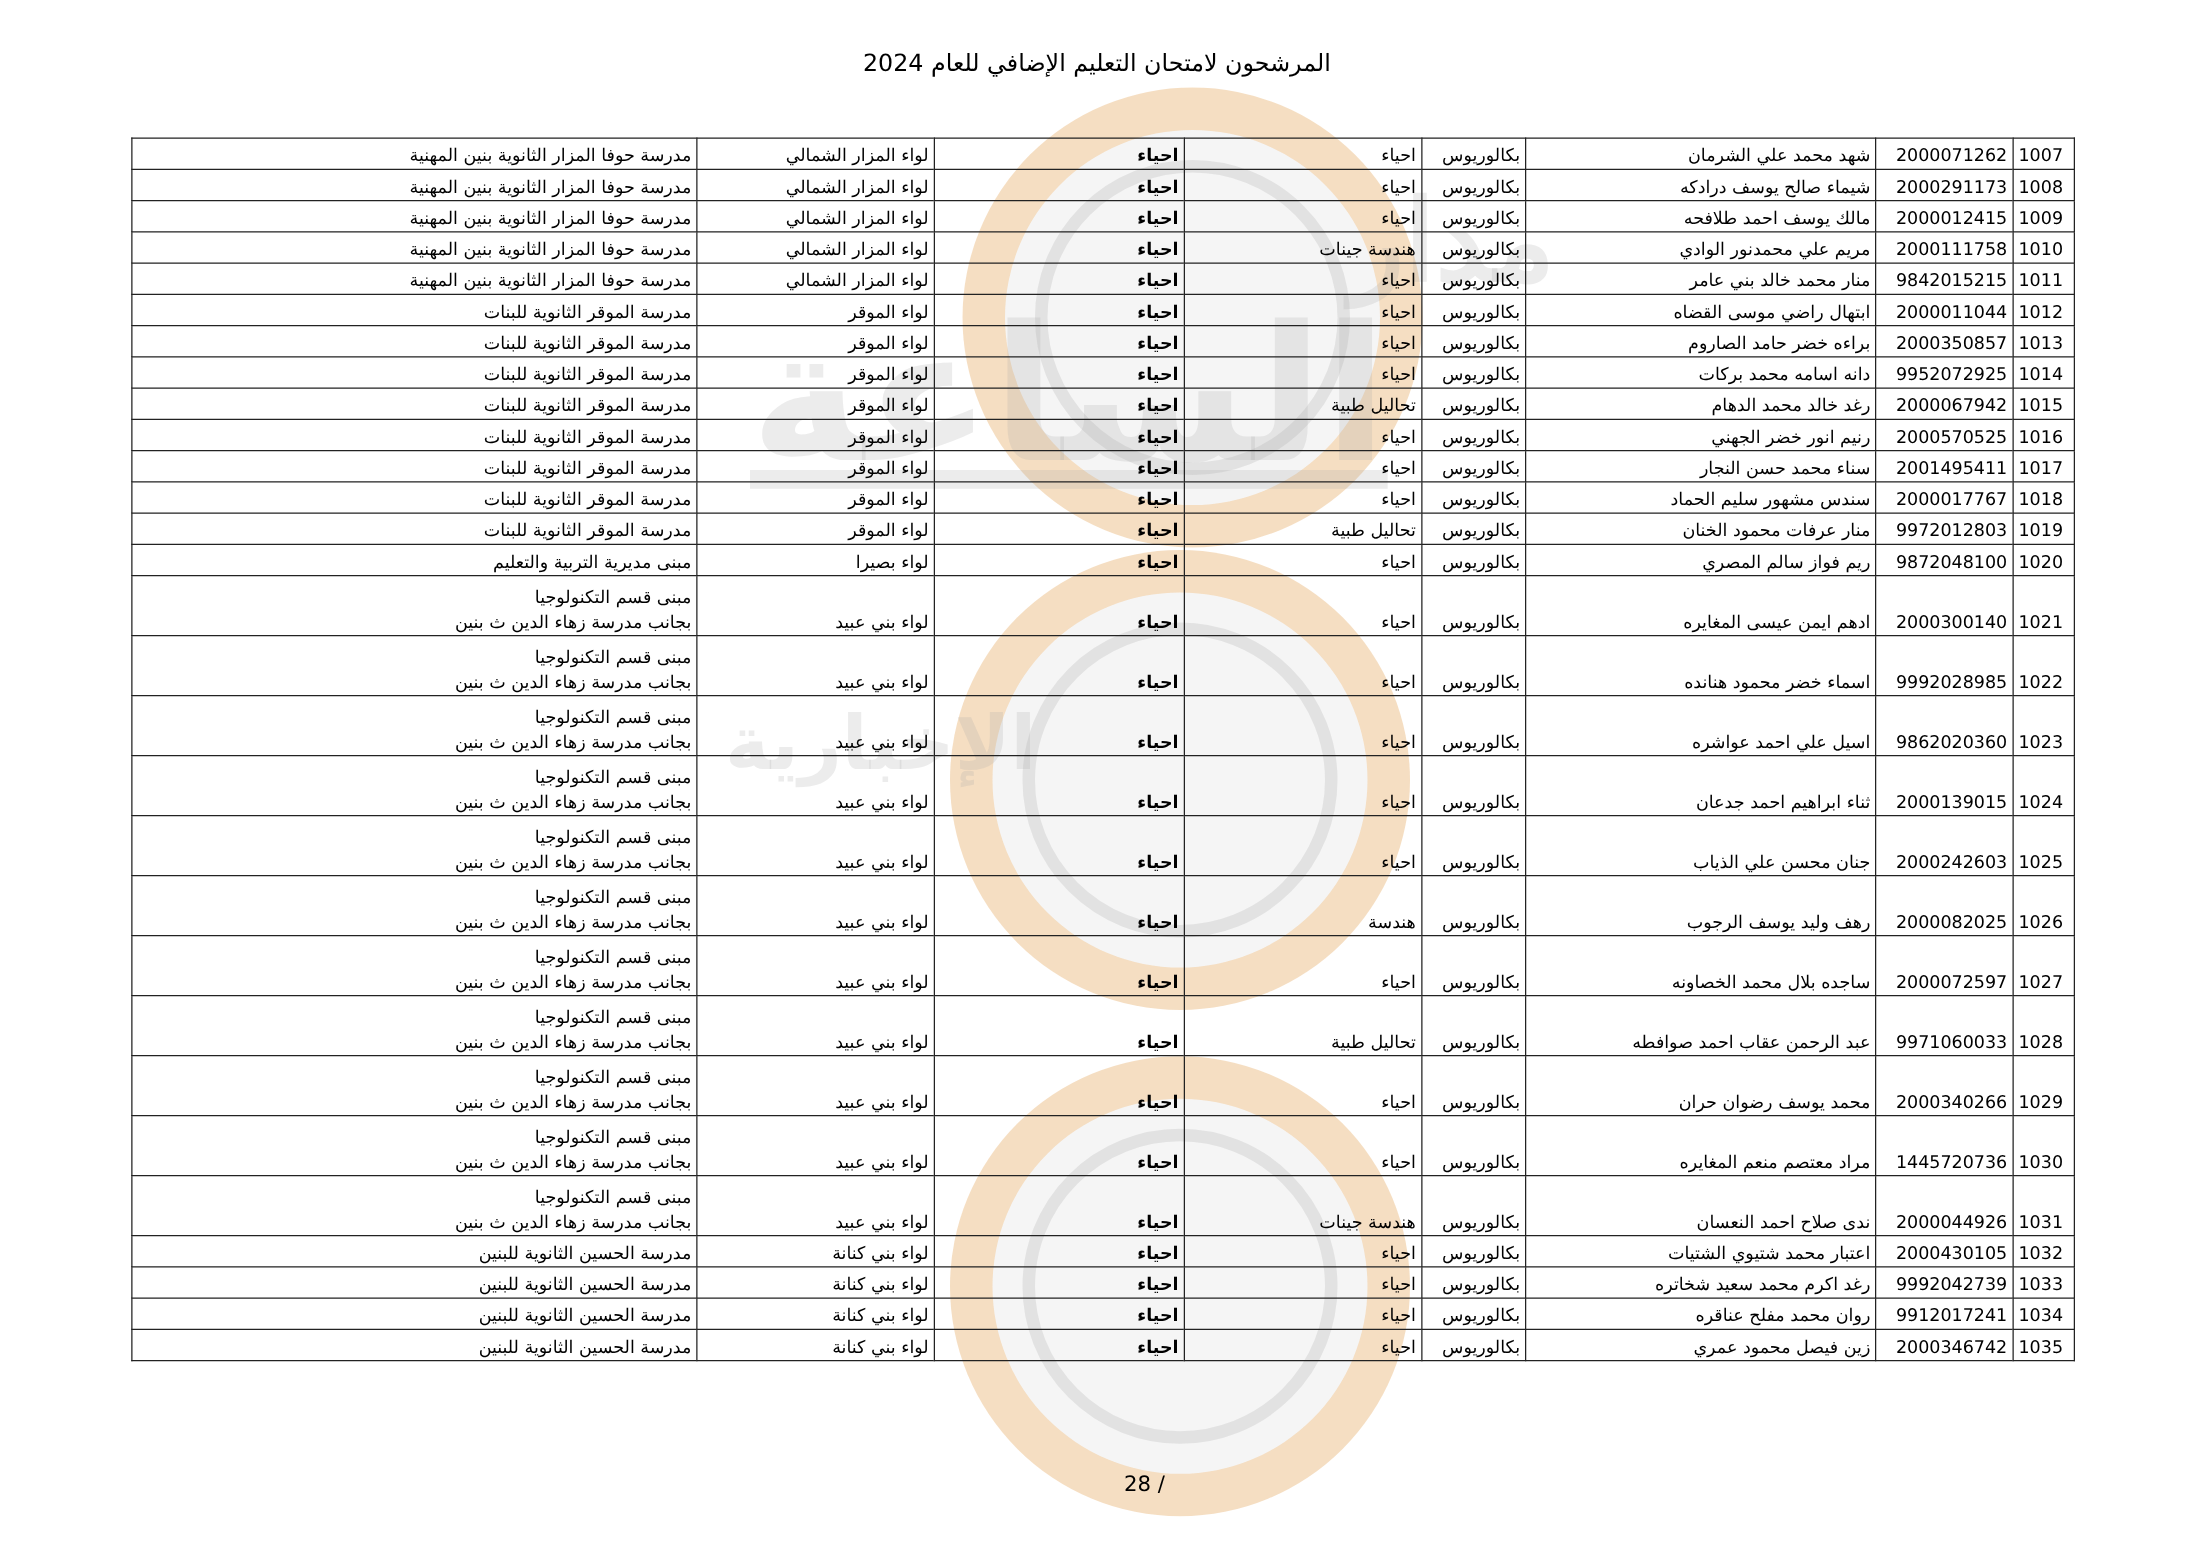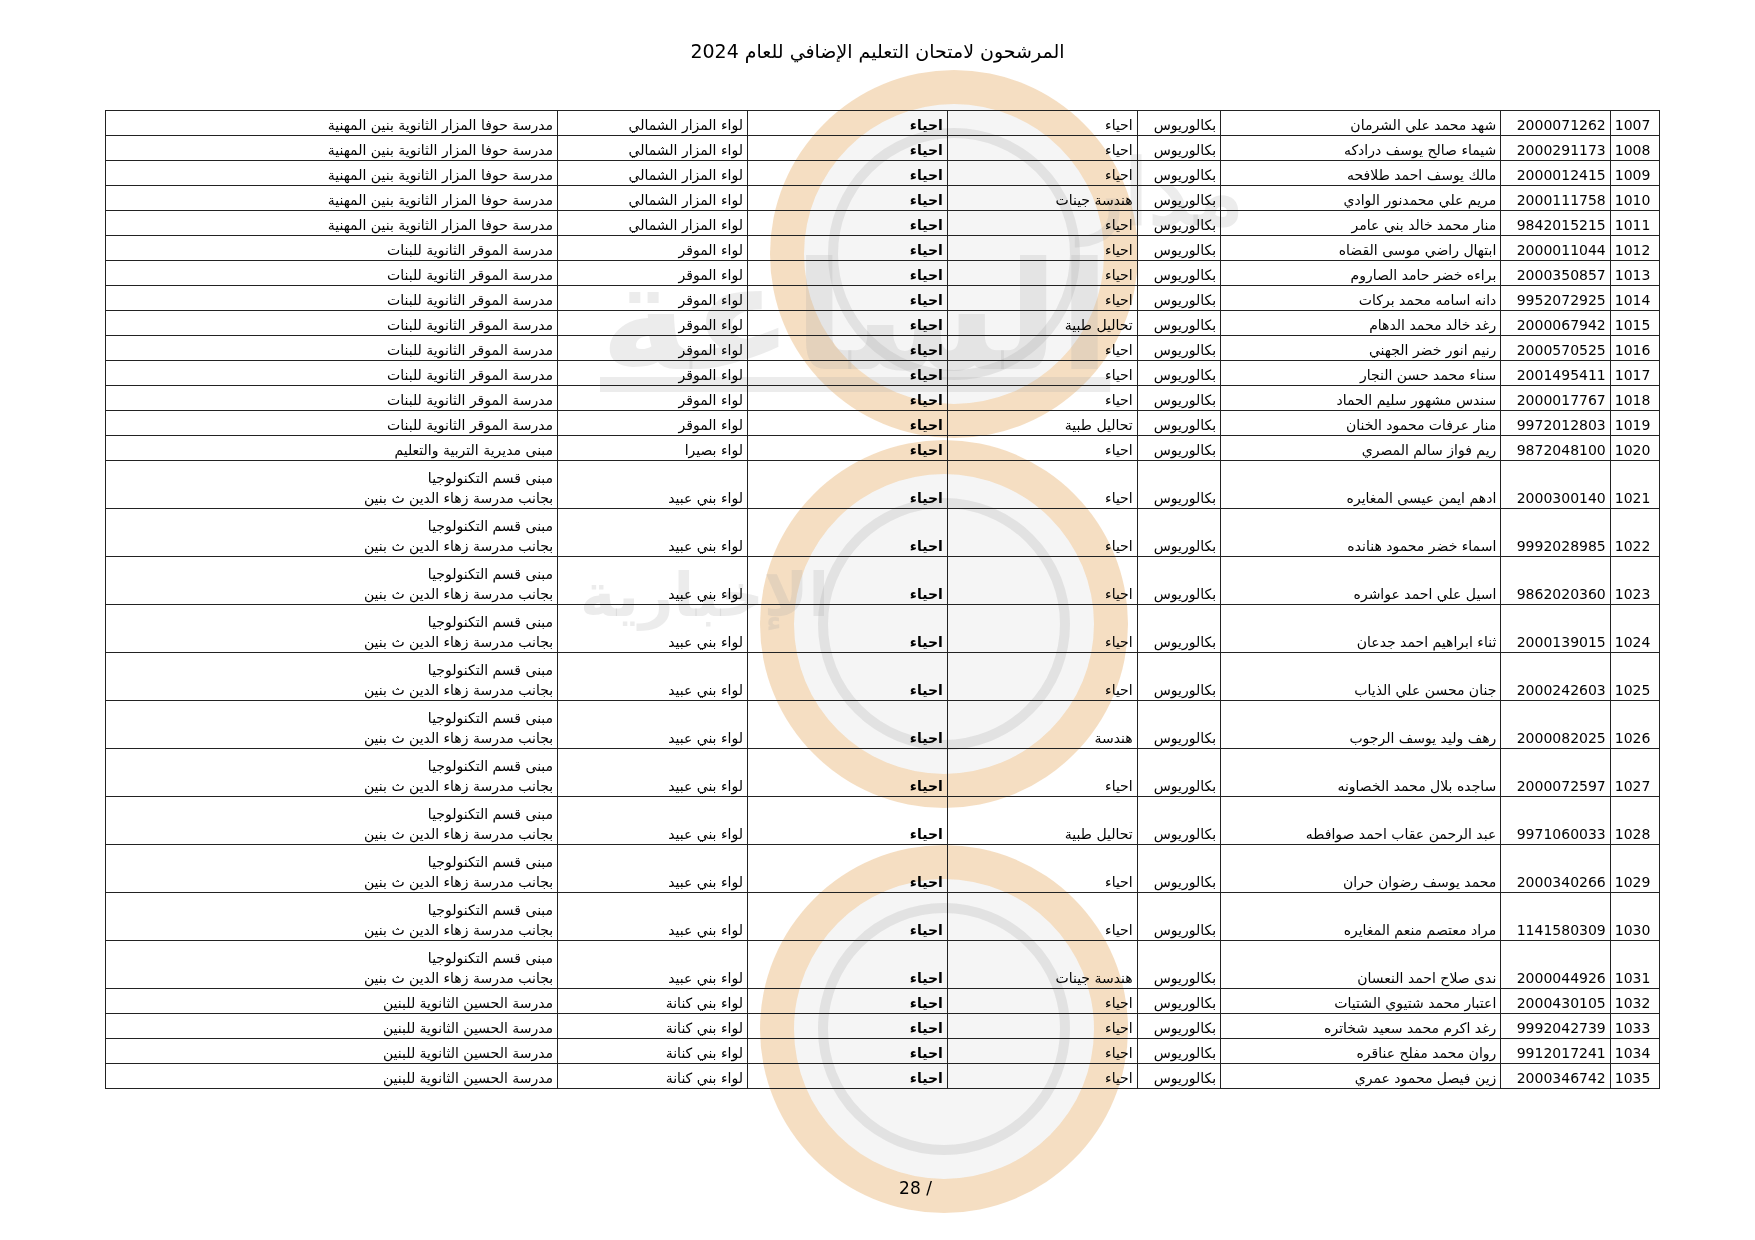--- a/index.html
+++ b/index.html
@@ -336,21 +336,21 @@
         <td class="c-major">احياء</td>
         <td class="c-spec">احياء</td>
         <td class="c-district">لواء بني عبيد</td>
         <td class="c-center">
           <span class="center-line">مبنى قسم التكنولوجيا</span>
           <span class="center-line">بجانب مدرسة زهاء الدين ث بنين</span>
         </td>
       </tr>
       <tr class="tall">
         <td class="c-seq">1030</td>
-        <td class="c-id">1141580309</td>
+        <td class="c-id">1445720736</td>
         <td class="c-name">مراد معتصم منعم المغايره</td>
         <td class="c-degree">بكالوريوس</td>
         <td class="c-major">احياء</td>
         <td class="c-spec">احياء</td>
         <td class="c-district">لواء بني عبيد</td>
         <td class="c-center">
           <span class="center-line">مبنى قسم التكنولوجيا</span>
           <span class="center-line">بجانب مدرسة زهاء الدين ث بنين</span>
         </td>
       </tr>

